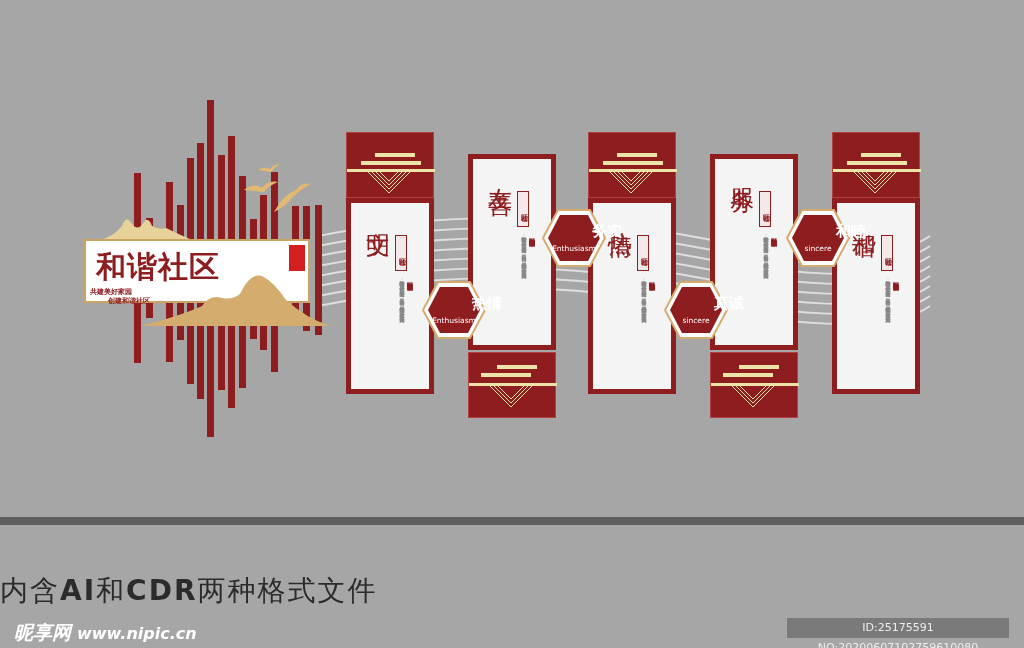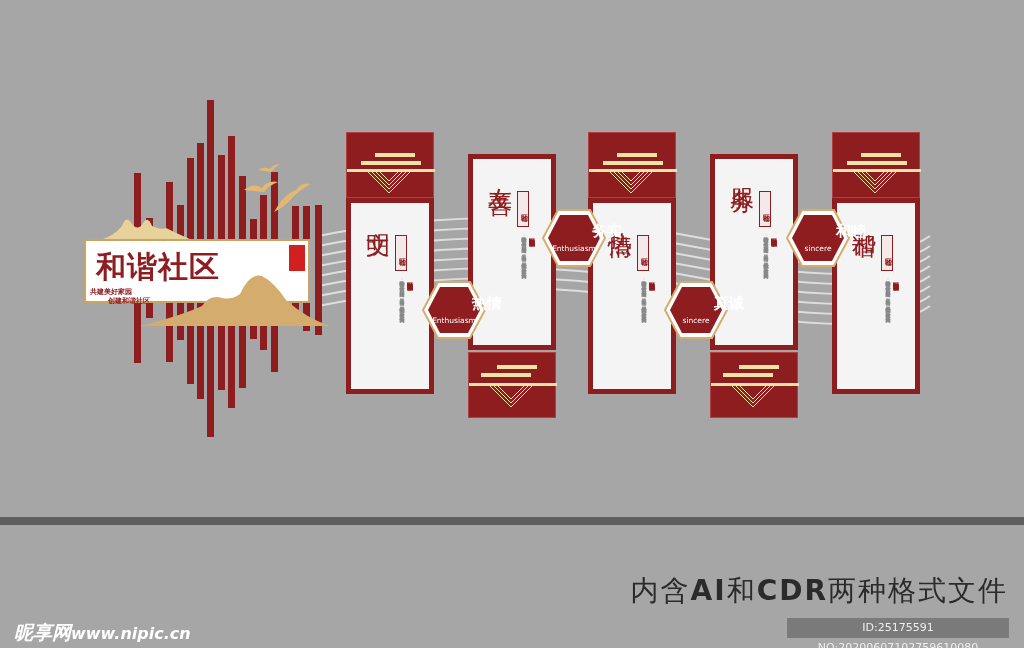--- a/index.html
+++ b/index.html
@@ -11,24 +11,24 @@
   .panel-bottom{position:absolute;width:88px;height:66px;background:#8e1d20;border:1px solid #b34040;box-sizing:border-box;}
   .card{position:absolute;width:88px;height:196px;background:#f4f4f4;border:5px solid #8e1d20;box-sizing:border-box;}
   .card .title{position:absolute;left:12px;top:10px;font-size:24px;line-height:30px;color:#8e1d20;writing-mode:vertical-rl;font-family:"DejaVu Sans",sans-serif;letter-spacing:2px;}
   .card .seal{position:absolute;left:44px;top:32px;width:10px;height:34px;border:1px solid #8e1d20;font-size:7px;line-height:8px;color:#8e1d20;writing-mode:vertical-rl;text-align:center;background:#f4e8e8;}
   .card .sub{position:absolute;left:56px;top:74px;font-size:6px;line-height:7px;color:#8e1d20;writing-mode:vertical-rl;font-weight:bold;}
   .card .body{position:absolute;left:14px;top:74px;width:40px;height:100px;font-size:5px;line-height:6.5px;color:#888;writing-mode:vertical-rl;overflow:hidden;}
   .hex{position:absolute;width:64px;height:60px;}
   .hex .label{position:absolute;left:16px;width:64px;top:14px;text-align:right;color:#fff;font-size:15px;font-weight:bold;}
   .hex .en{position:absolute;left:0;width:64px;top:36px;text-align:center;color:#fff;font-size:7.5px;}
   .bottom-bar{position:absolute;left:0;top:517px;width:1024px;height:8px;background:#5f5f5f;}
-  .caption{position:absolute;left:0;top:572px;width:1008px;text-align:right;font-size:28px;color:#2b2b2b;letter-spacing:2px;font-family:"DejaVu Sans",sans-serif;}
+  .caption{position:absolute;left:0;top:572px;width:1008px;text-align:left;font-size:28px;color:#2b2b2b;letter-spacing:2px;font-family:"DejaVu Sans",sans-serif;}
   .caption b{font-weight:bold;}
   .wm{position:absolute;left:14px;top:620px;font-size:19px;color:#ffffff;font-style:italic;font-weight:bold;}
-  .wm .url{font-size:16px;}
+  .wm .url{font-size:16px;margin-left:6px;}
   .idbox{position:absolute;left:787px;top:618px;width:222px;height:20px;background:#7a7a7a;color:#eeeeee;font-size:11px;line-height:20px;text-align:center;font-family:"DejaVu Sans",sans-serif;}
   .sign{position:absolute;left:84px;top:239px;width:226px;height:64px;background:#fff;border:2px solid #c9a462;box-sizing:border-box;}
   .sign .main{position:absolute;left:10px;top:6px;font-size:30px;font-weight:bold;color:#8e1d20;font-family:"DejaVu Serif",serif;letter-spacing:1px;}
   .sign .s1{position:absolute;left:4px;top:46px;font-size:7px;color:#8e1d20;font-weight:bold;font-family:"DejaVu Serif",serif;}
   .sign .s2{position:absolute;left:22px;top:55px;font-size:7px;color:#8e1d20;font-weight:bold;font-family:"DejaVu Serif",serif;}
   .stamp{position:absolute;left:203px;top:4px;width:16px;height:26px;background:#d21f1f;}
 </style>
 </head>
 <body>
 

